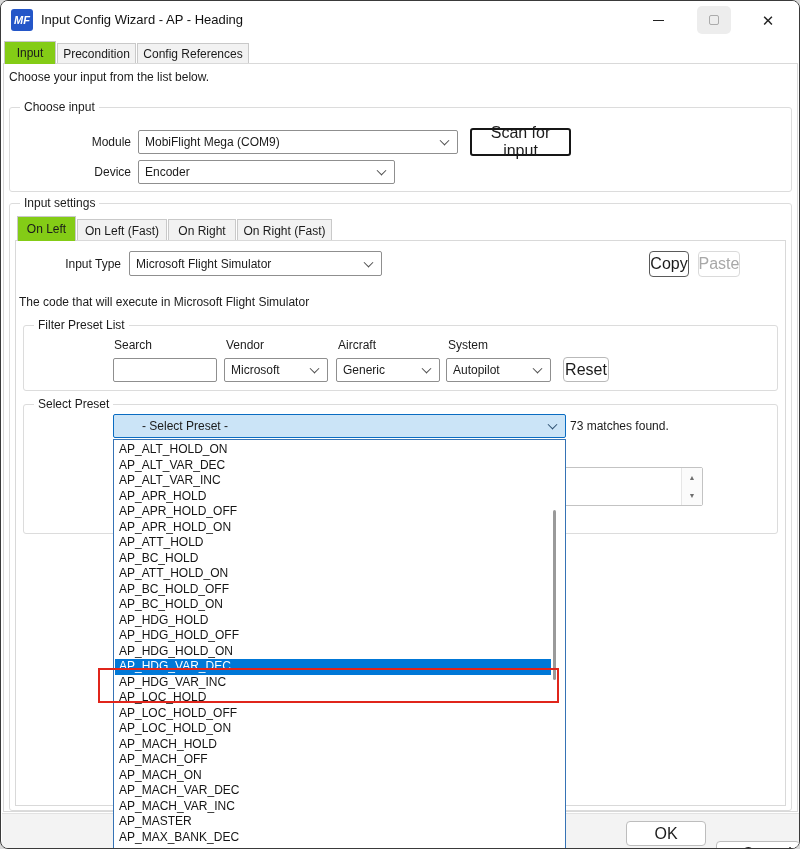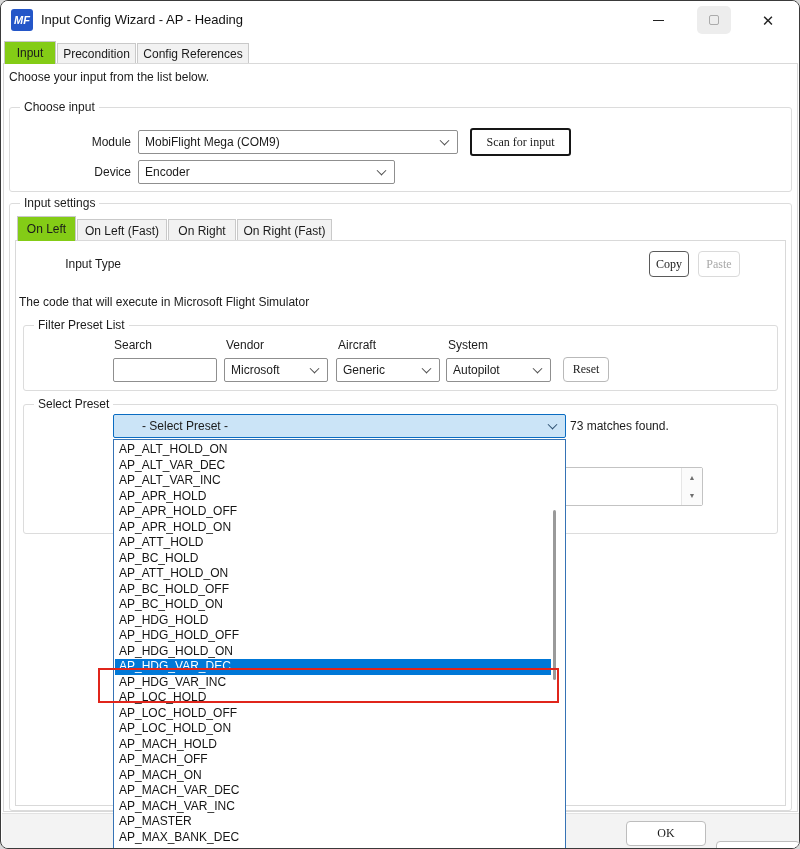--- a/index.html
+++ b/index.html
@@ -34,22 +34,22 @@
   .group-label{position:absolute;top:-8px;left:10px;background:#fff;padding:0 4px;font-size:12px;color:#1b1b1b;}
 
   
   .label{font-size:12px;color:#1b1b1b;}
   .combo{background:#fff;border:1px solid #8f8f8f;border-radius:2px;display:flex;align-items:center;
     padding:0 22px 0 6px;font-size:12px;position:absolute;white-space:nowrap;overflow:hidden;}
   .chev{position:absolute;right:9px;top:50%;width:7px;height:7px;border-right:1.4px solid #4d4d4d;
     border-bottom:1.4px solid #4d4d4d;transform:translateY(-70%) rotate(45deg);}
   .textbox{position:absolute;background:#fff;border:1px solid #8f8f8f;border-radius:2px;font-size:12px;
     padding:0 5px;font-family:"Liberation Sans",sans-serif;}
-  .btn{position:absolute;background:#fff;border:1px solid #bdbdbd;border-radius:4px;font-size:12px;
-    display:flex;align-items:center;justify-content:center;color:#1b1b1b;font-family:Liberation Serif, serif;}
+  .btn{position:absolute;background:#fff;border:1px solid #bdbdbd;border-radius:4px;font-size:16px;
+    display:flex;align-items:center;justify-content:center;color:#1b1b1b;}
   .btn.default{border:2px solid #161616;border-radius:3px;}
   .btn.strong{border:1.5px solid #5a5a5a;}
   .btn.disabled{color:#a8a8a8;border-color:#dadada;}
 
   
   .combo.focused{background:#cbe4f7;border:1px solid #0a6cc2;}
   .dropdown-list{position:absolute;left:112px;top:438px;width:453px;height:418px;background:#fff;
     border:1px solid #3673b5;z-index:5;}
   .items{position:absolute;left:1px;top:2px;width:436px;}
   .preset-item{height:15.5px;line-height:15.5px;padding-left:4px;font-size:12px;white-space:nowrap;
@@ -129,20 +129,24 @@
     </div>
   <div class="tab" style="left:167px;top:218px;width:68px;height:22px;">
       <span>On Right</span>
     </div>
   <div class="tab" style="left:236px;top:218px;width:95px;height:22px;">
       <span>On Right (Fast)</span>
     </div>
   <div class="abs tabpage" style="left:14px;top:239px;width:771px;height:566px;"></div>
 
   <div class="abs label" style="left:56px;top:250px;width:64px;line-height:26px;text-align:right;">Input Type</div>
+  <div class="combo" style="left:128px;top:250px;width:253px;height:25px;">
+    <span>Microsoft Flight Simulator</span>
+    <span class="chev"></span>
+  </div>
   <button class="btn strong" style="left:648px;top:250px;width:40px;height:26px;">Copy</button>
   <button class="btn disabled" style="left:697px;top:250px;width:42px;height:26px;">Paste</button>
 
   <div class="abs label" style="left:18px;top:294px;">The code that will execute in Microsoft Flight Simulator</div>
 
   <div class="abs group" style="left:22px;top:324px;width:755px;height:66px;">
     <div class="group-label">Filter Preset List</div>
   </div>
   <div class="abs label" style="left:113px;top:337px;">Search</div>
   <input class="textbox" style="left: 112px; top: 357px; width: 104px; height: 24px;" value="">

